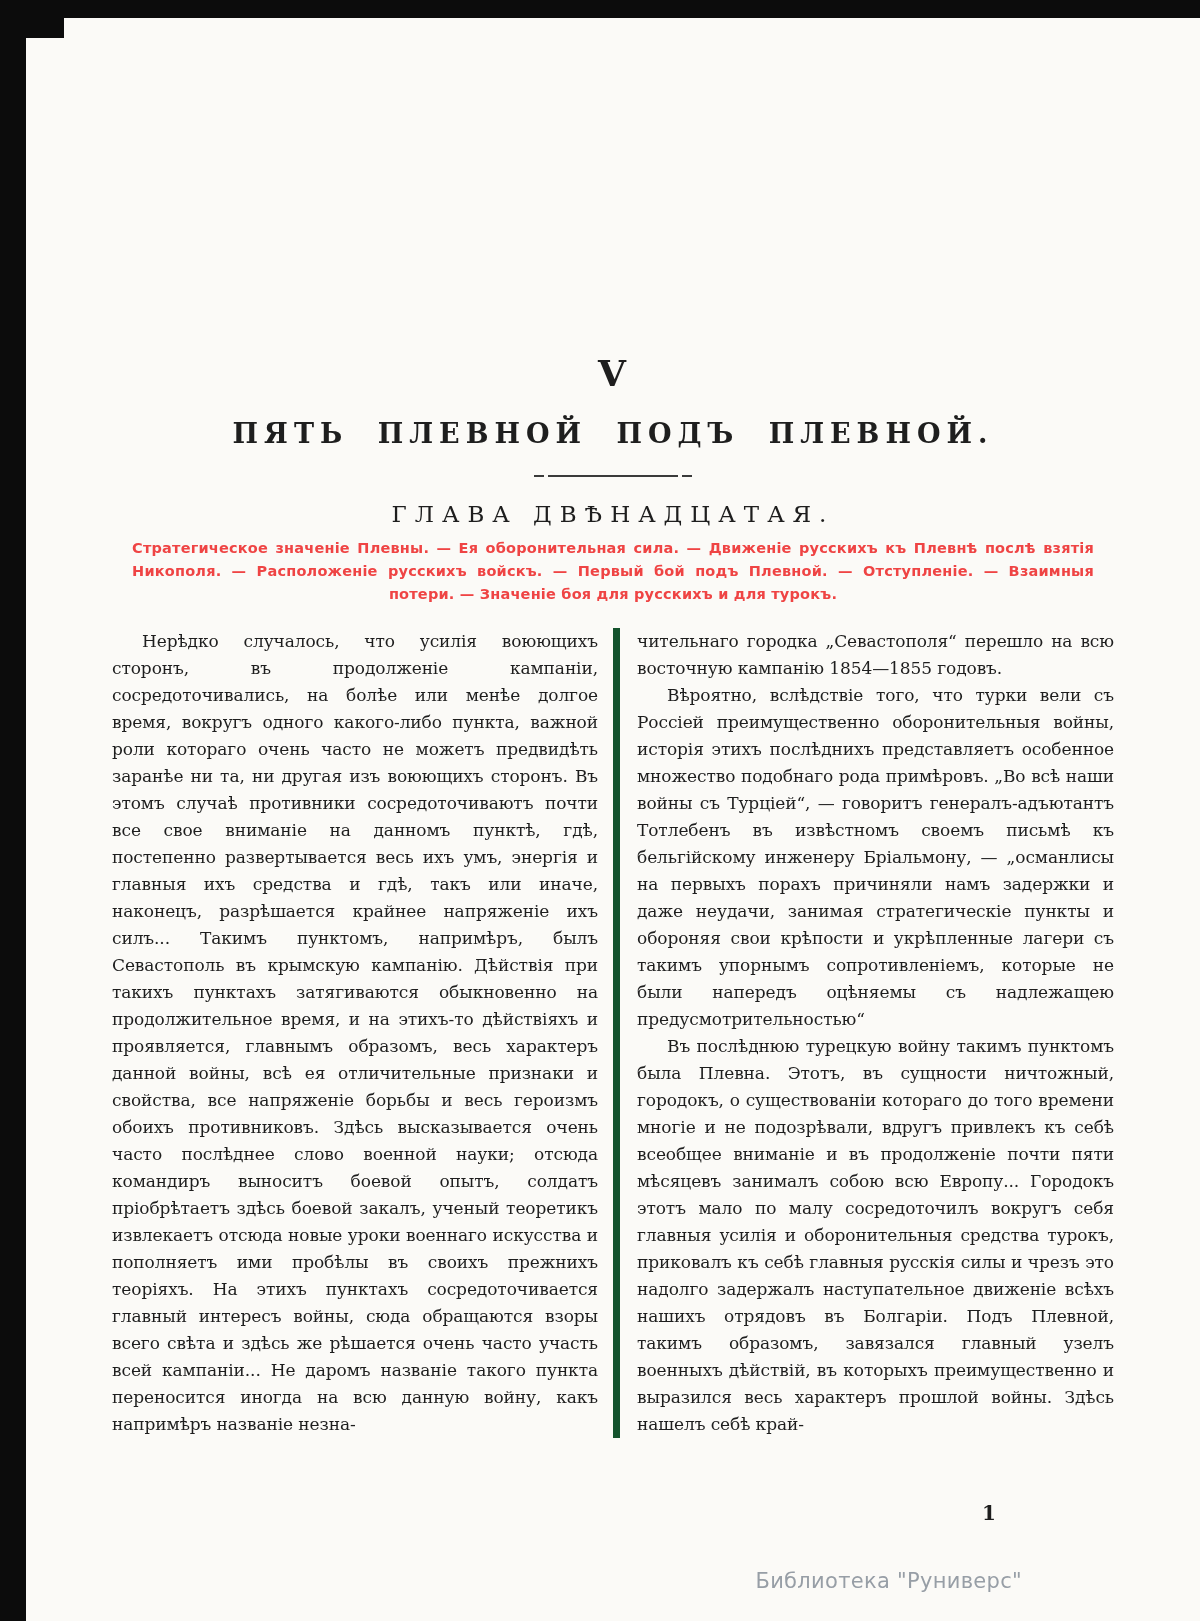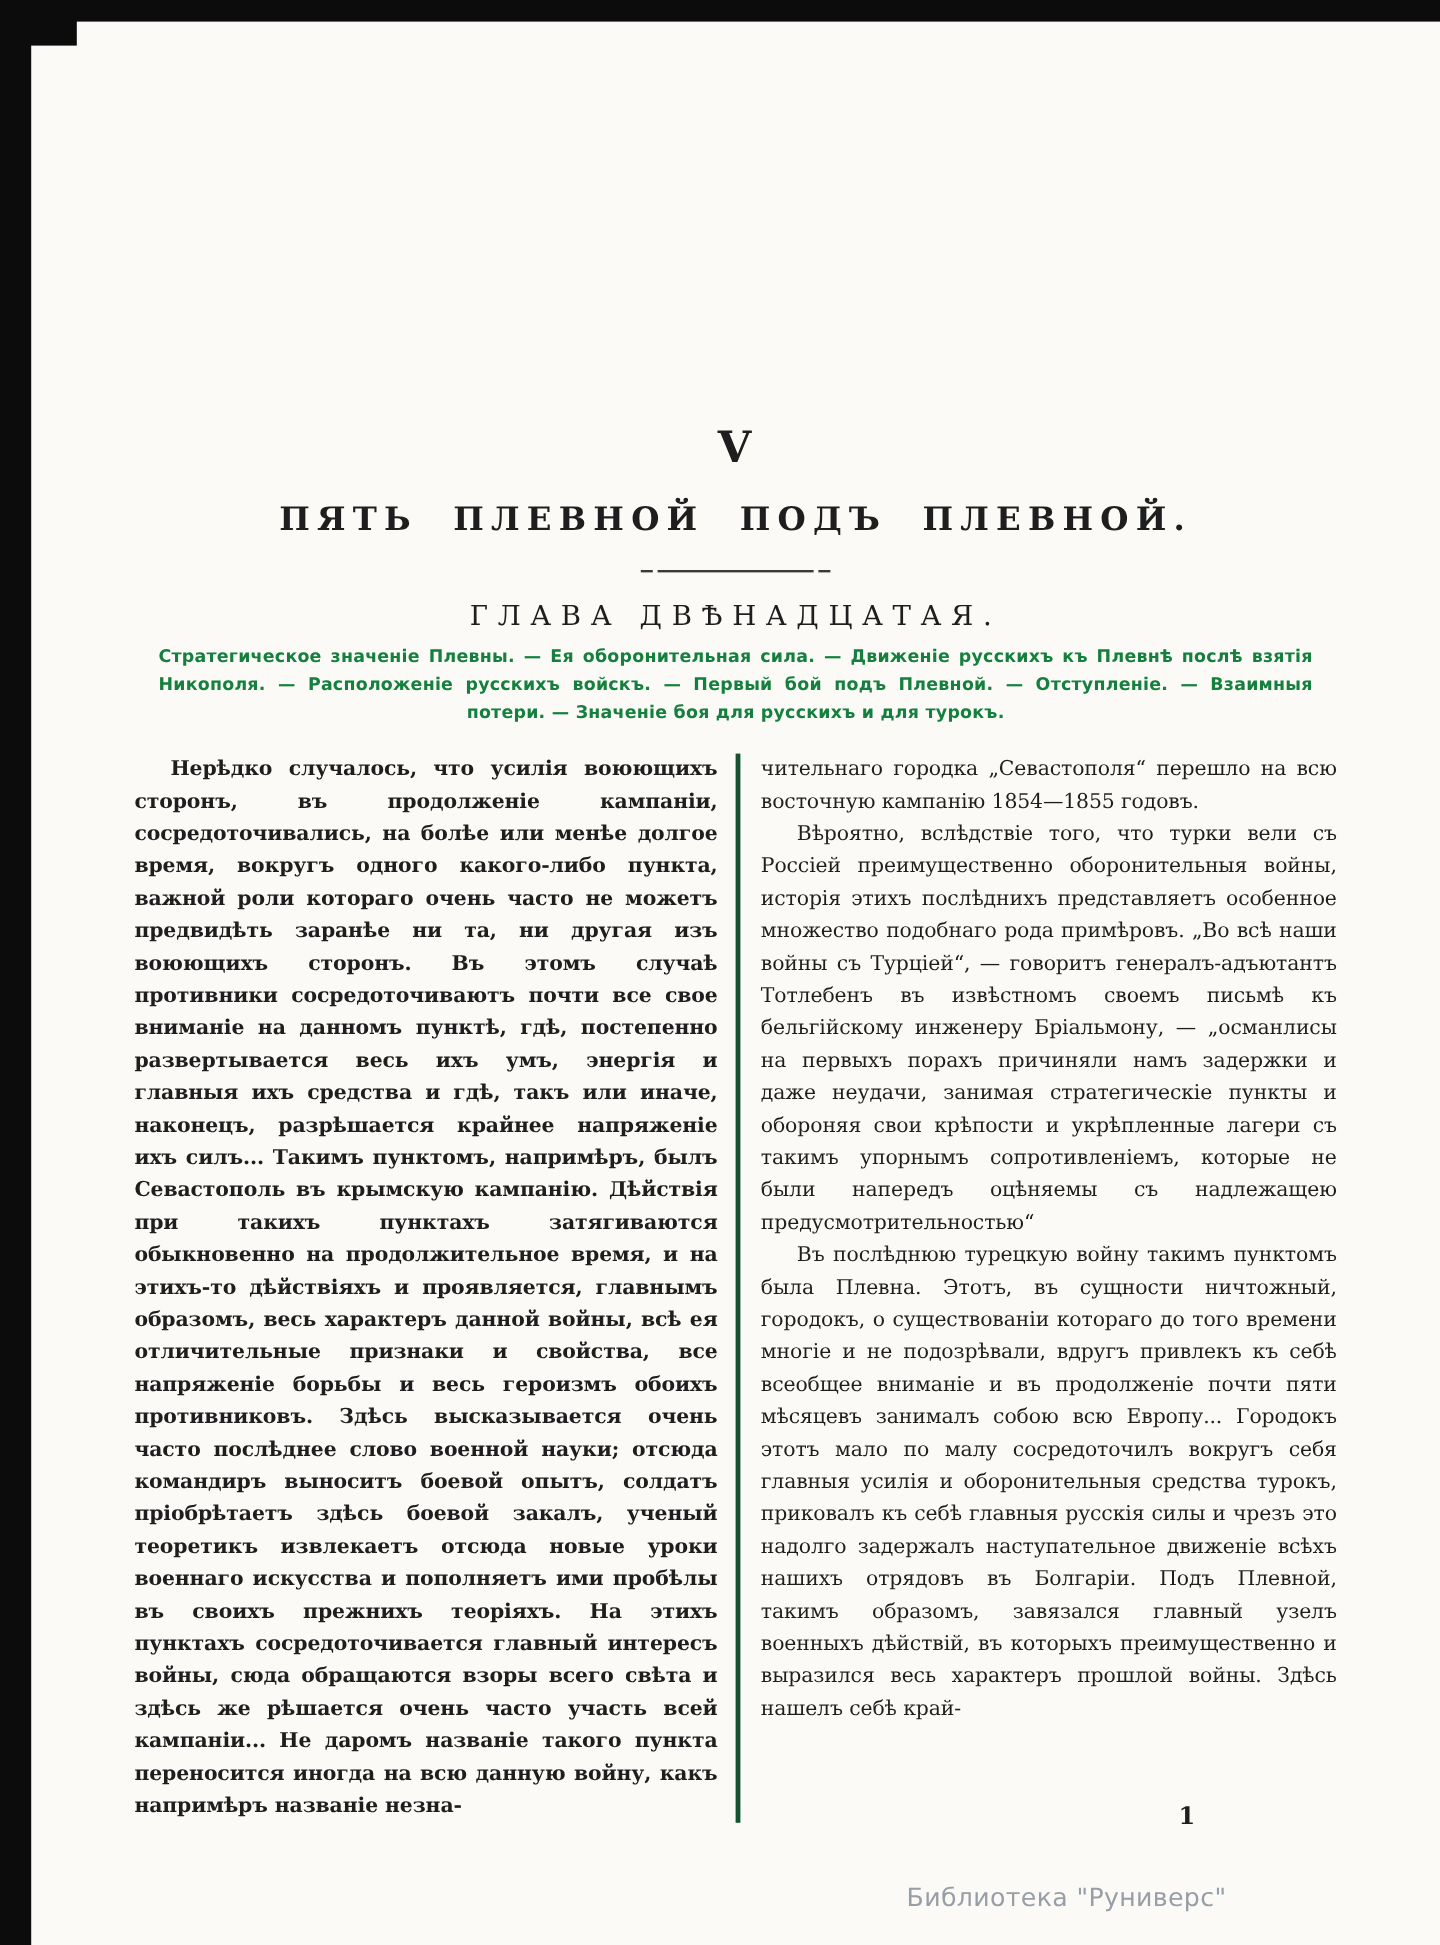--- a/index.html
+++ b/index.html
@@ -80,37 +80,37 @@
   .summary {
     font-family: "DejaVu Sans", sans-serif;
     font-weight: bold;
     font-size: 14.5px;
     line-height: 23px;
     text-align: justify;
     text-align-last: center;
     width: 96%;
     margin: 0 auto 22px auto;
     letter-spacing: 0.2px;
-    color: #15803d;
+    color: #ef4444;
   }
   .columns {
     display: flex;
     align-items: stretch;
     margin-top: 14px;
   }
   .col {
     width: 50%;
     box-sizing: border-box;
     font-size: 17px;
     line-height: 27px;
     text-align: justify;
     letter-spacing: -0.1px;
   }
-  .col-left { padding-right: 15px; font-weight: bold; }
-  .col-right { padding-left: 17px; border-left: 4px solid #14532d; }
+  .col-left { padding-right: 15px; }
+  .col-right { padding-left: 17px; border-left: 7px solid #14532d; }
   .col p { margin: 0; }
   .col p.indent { text-indent: 30px; }
   .page-number {
     position: absolute;
     right: 204px;
     bottom: 96px;
     font-size: 20px;
     font-weight: bold;
   }
   .watermark {

